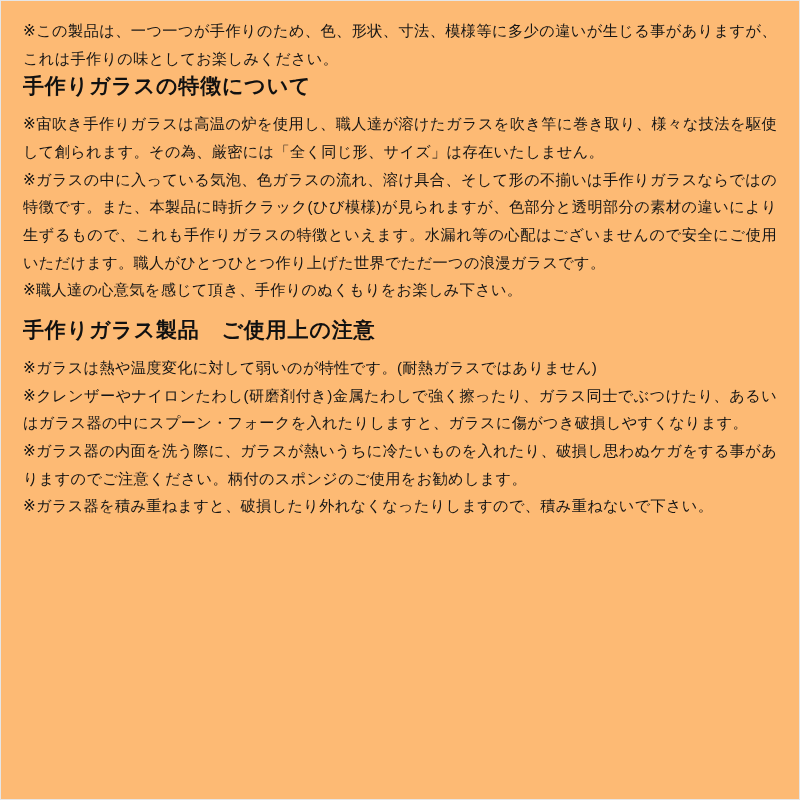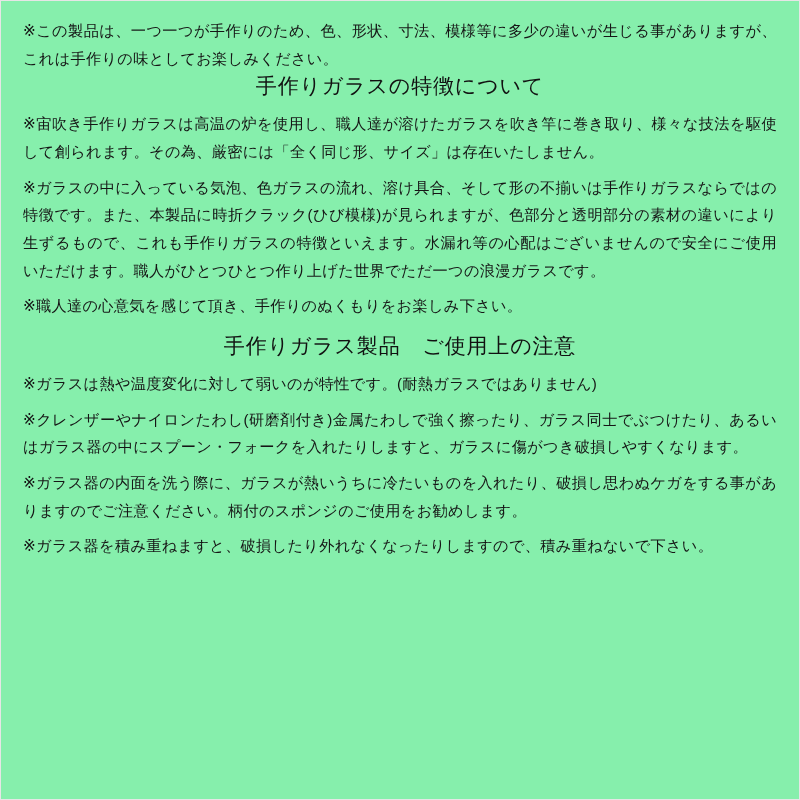--- a/index.html
+++ b/index.html
@@ -12,52 +12,52 @@
     height: 800px;
     font-family: "Liberation Sans", "DejaVu Sans", sans-serif;
     color: #1a1a1a;
     -webkit-font-smoothing: antialiased;
   }
   .page {
     box-sizing: border-box;
     width: 800px;
     height: 800px;
     padding: 16px 22px 10px 22px;
-    background: #86efac;
+    background: #fdba74;
     border: 1px solid #e6e6e6;
     overflow: hidden;
   }
   .para {
     font-size: 15.2px;
     line-height: 1.82;
     letter-spacing: 0.02em;
     text-align: justify;
     text-justify: inter-character;
     margin: 0;
     color: #151515;
   }
   .intro {
     margin-bottom: 20px;
   }
   .section-heading {
-    text-align: center;
+    text-align: left;
     font-size: 21px;
-    font-weight: normal;
+    font-weight: bold;
     letter-spacing: 0.04em;
     color: #111111;
     margin: 0 0 10px 0;
   }
   .section-heading.second {
     margin-top: 12px;
   }
   .block {
     margin: 0;
   }
   .block p + p {
-    margin-top: 8px;
+    margin-top: 0;
   }
 </style>
 </head>
 <body>
 
 <div class="page">
 
   <div class="block intro">
     <p class="para">※この製品は、一つ一つが手作りのため、色、形状、寸法、模様等に多少の違いが生じる事がありますが、これは手作りの味としてお楽しみください。</p>
   </div>

